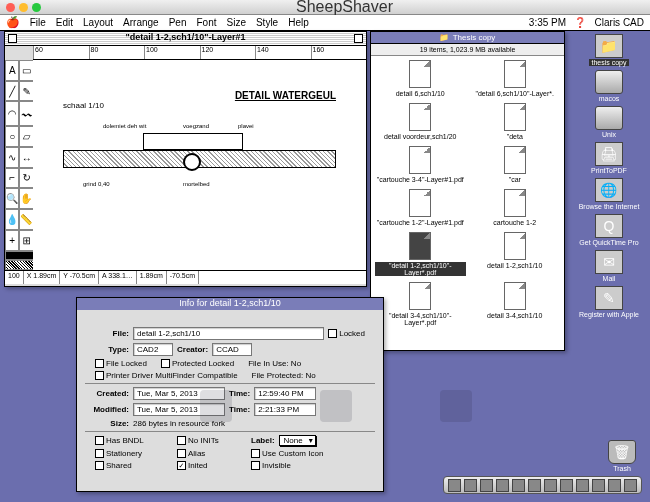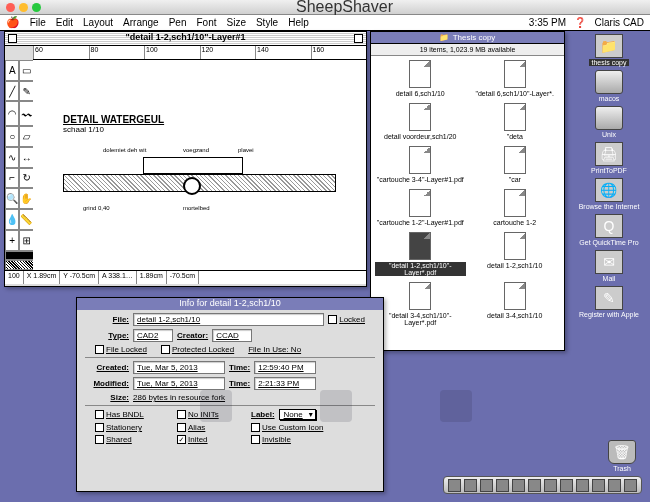--- a/index.html
+++ b/index.html
@@ -21,21 +21,21 @@
 .win-title { height: 14px; background: repeating-linear-gradient(0deg, #fff, #fff 1px, #ccc 1px, #ccc 2px); text-align: center; font-size: 9px; font-weight: bold; border-bottom: 1px solid #000; position: relative; }
 .win-close { position: absolute; left: 3px; top: 2px; width: 9px; height: 9px; border: 1px solid #000; background: #fff; }
 .win-zoom { position: absolute; right: 3px; top: 2px; width: 9px; height: 9px; border: 1px solid #000; background: #fff; }
 .cad-ruler-h { height: 14px; background: #fff; border-bottom: 1px solid #000; margin-left: 28px; font-size: 7px; display: flex; }
 .cad-ruler-h span { flex: 1; border-left: 1px solid #888; padding-left: 1px; }
 .cad-body { display: flex; height: 210px; }
 .cad-tools { width: 28px; background: #fff; border-right: 1px solid #000; display: grid; grid-template-columns: 1fr 1fr; }
 .cad-tool { border: 1px solid #888; display: flex; align-items: center; justify-content: center; font-size: 10px; background: #fff; }
 .cad-canvas { flex: 1; background: #fff; position: relative; background-image: radial-gradient(circle, #ccc 0.5px, transparent 0.5px); background-size: 8px 8px; }
 .cad-drawing { position: absolute; top: 30px; left: 30px; right: 30px; }
-.cad-title { text-align: left; font-weight: bold; text-decoration: underline; font-size: 10px; margin-top: 24px; }
+.cad-title { text-align: right; font-weight: bold; text-decoration: underline; font-size: 10px; }
 .cad-sub { text-align: left; font-size: 8px; }
 .cad-section { margin-top: 15px; height: 50px; position: relative; }
 .cad-beam { position: absolute; top: 25px; left: 0; right: 0; height: 18px; background: repeating-linear-gradient(45deg, #fff, #fff 2px, #999 2px, #999 3px); border: 1px solid #000; }
 .cad-parts { position: absolute; top: 8px; left: 80px; width: 100px; height: 17px; border: 1px solid #000; background: #fff; }
 .cad-circle { position: absolute; top: 28px; left: 120px; width: 18px; height: 18px; border: 2px solid #000; border-radius: 50%; background: #fff; }
 .cad-label { position: absolute; font-size: 6px; }
 .cad-status { height: 14px; background: #fff; border-top: 1px solid #000; display: flex; font-size: 7px; }
 .cad-status span { border-right: 1px solid #888; padding: 1px 3px; }
 
 
@@ -45,21 +45,21 @@
 .finder-body { padding: 4px; display: grid; grid-template-columns: 1fr 1fr; gap: 2px 4px; overflow: hidden; height: 278px; }
 .file-item { display: flex; flex-direction: column; align-items: center; font-size: 7px; text-align: center; }
 .file-icon { width: 22px; height: 28px; border: 1px solid #666; background: #fff; position: relative; margin-bottom: 2px; }
 .file-icon.dark { background: #444; }
 .file-icon::before { content: ""; position: absolute; top: 0; right: 0; width: 6px; height: 6px; background: linear-gradient(135deg, transparent 50%, #888 50%); }
 .file-item.sel .file-label { background: #333; color: #fff; padding: 0 2px; }
 
 
 .info-dialog { position: absolute; top: 297px; left: 76px; width: 308px; height: 195px; background: #ddd; border: 1px solid #000; box-shadow: 2px 2px 4px rgba(0,0,0,0.3); font-size: 8px; }
 .info-title { height: 12px; background: #7a7db8; color: #fff; text-align: center; font-size: 9px; }
-.info-body { padding: 3px 8px; text-decoration: underline; }
+.info-body { padding: 17px 8px; }
 .info-row { display: flex; align-items: center; margin-bottom: 3px; gap: 4px; }
 .info-label { width: 44px; text-align: right; font-weight: bold; }
 .info-field { border: 1px solid #777; background: #fff; padding: 1px 3px; box-shadow: inset 1px 1px 1px rgba(0,0,0,0.2); }
 .cb { width: 9px; height: 9px; border: 1px solid #000; background: #fff; display: inline-flex; align-items: center; justify-content: center; font-size: 7px; margin-right: 2px; }
 .cb.checked::after { content: "✓"; }
 .radio { width: 9px; height: 9px; border: 1px solid #000; border-radius: 50%; background: #fff; display: inline-flex; margin-right: 2px; align-items: center; justify-content: center; }
 .radio.checked::after { content: ""; width: 4px; height: 4px; background: #000; border-radius: 50%; }
 .cb-item { display: inline-flex; align-items: center; margin-right: 10px; }
 .hr { border-top: 1px solid #888; margin: 3px 0; }
 .select { border: 1px solid #000; background: #fff; padding: 0 12px 0 4px; box-shadow: 1px 1px 0 #000; position: relative; }
@@ -254,20 +254,27 @@
       <span class="cb-item">
           <span class="cb"></span>
           <span>File Locked</span>
         </span>
       <span class="cb-item">
           <span class="cb"></span>
           <span>Protected Locked</span>
         </span>
       <span>File In Use: No</span>
     </div>
+    <div class="info-row" style="margin-left:10px">
+      <span class="cb-item">
+          <span class="cb"></span>
+          <span>Printer Driver MultiFinder Compatible</span>
+        </span>
+      <span>File Protected: No</span>
+    </div>
     <div class="hr"></div>
     <div class="info-row">
       <span class="info-label">Created:</span>
       <span class="info-field" style="width:92px">Tue, Mar 5, 2013</span>
       <span style="font-weight:bold">Time:</span>
       <span class="info-field" style="width:62px">12:59:40 PM</span>
     </div>
     <div class="info-row">
       <span class="info-label">Modified:</span>
       <span class="info-field" style="width:92px">Tue, Mar 5, 2013</span>

